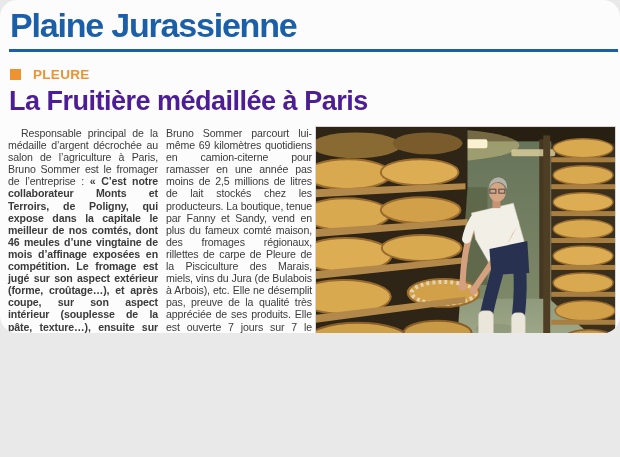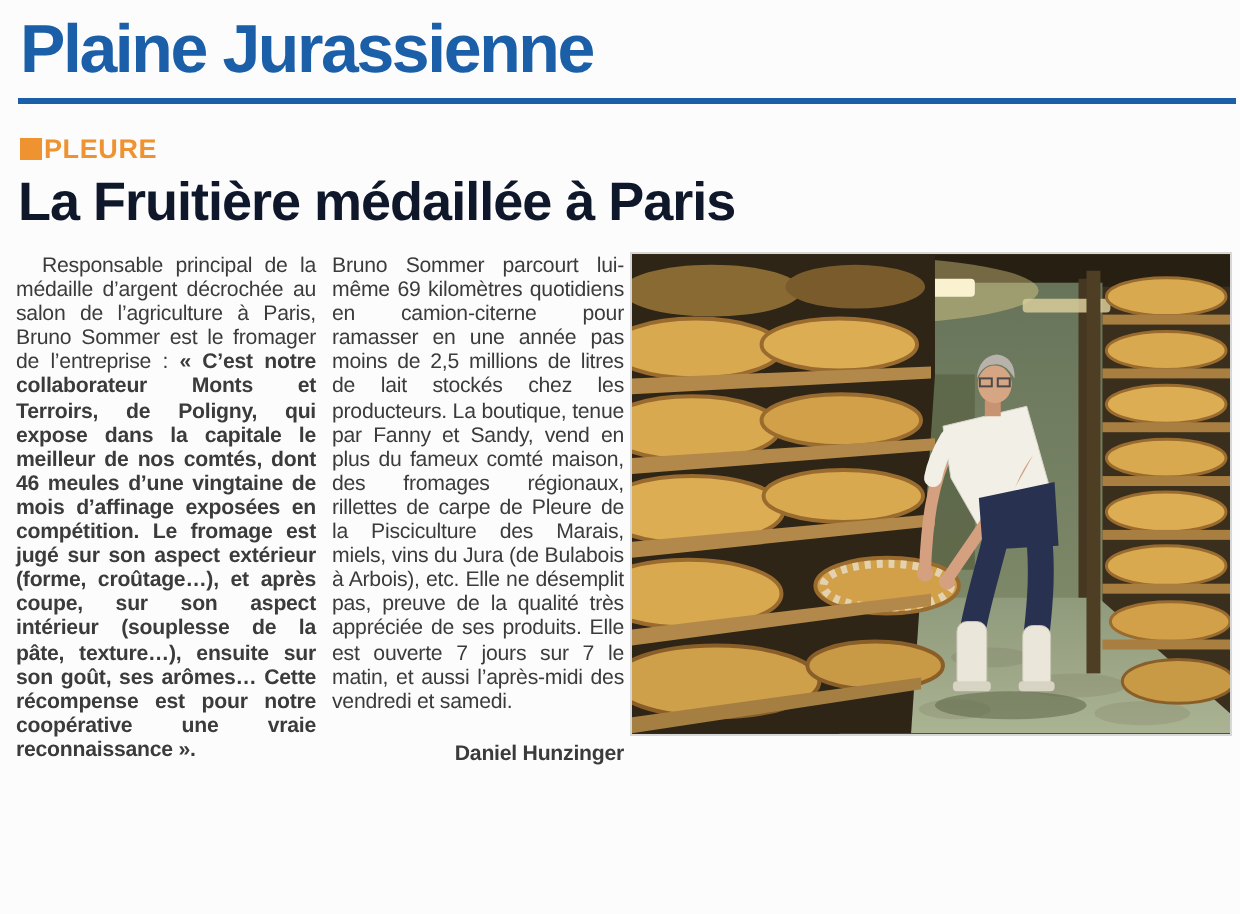--- a/index.html
+++ b/index.html
@@ -1,37 +1,37 @@
 <!DOCTYPE html>
 <html lang="fr"><head>
 <meta charset="utf-8">
 <style>
   html,body { margin:0; padding:0; background:#e9e9e9; }
   .page {
-    width:620px; height:457px; margin:0 auto; background:#fcfcfc;
+    width:620px; height:333px; margin:0 auto; background:#fcfcfc;
     font-family:"Liberation Sans", sans-serif; overflow:hidden;
-    position:relative; box-sizing:border-box;
+    position:relative; box-sizing:border-box;border-radius:17px;
   }
   
   .masthead { padding:6px 0 0 10px; }
   .masthead h1 {
     margin:0; font-size:34px; line-height:38px; font-weight:bold;
     letter-spacing:-1.2px; color:#1b5fa8;
   }
   .masthead-rule { height:3px; background:#1b5fa8; margin:5px 2px 0 9px; }
   
   .kicker {
-    margin:15px 0 0 10px; display:flex; align-items:center; gap:1px;
+    margin:15px 0 0 10px; display:flex; align-items:center; gap:12px;
     color:#ef9331; font-weight:bold; font-size:13.5px; letter-spacing:.3px;
   }
   .kicker-square { width:11px; height:11px; background:#ef9331; flex:0 0 auto; }
   
   .headline {
     margin:4px 0 0 9px; font-size:27px; line-height:30px; font-weight:bold;
-    color:#0f172a; letter-spacing:-0.5px;
+    color:#4c1d95; letter-spacing:-0.5px;
   }
   
   .lede {
     margin:11px 14px 0 10px; font-family:"Liberation Serif", serif;
     font-size:16.5px; line-height:21px; color:#2d2d2d;
   }
   
   .body-row { display:flex; margin:11px 0 0 8px; }
   .col {
     font-size:10.6px; line-height:12.1px; letter-spacing:-0.12px;

